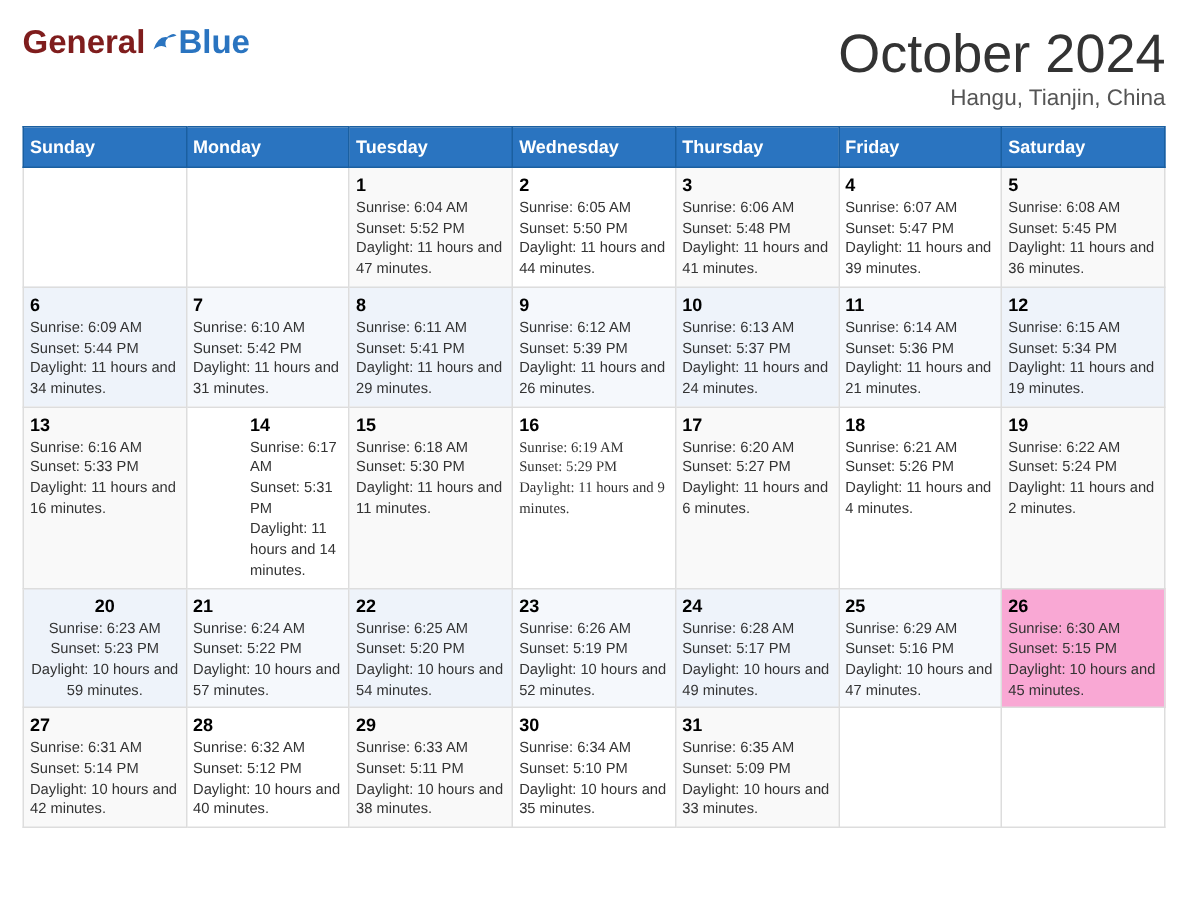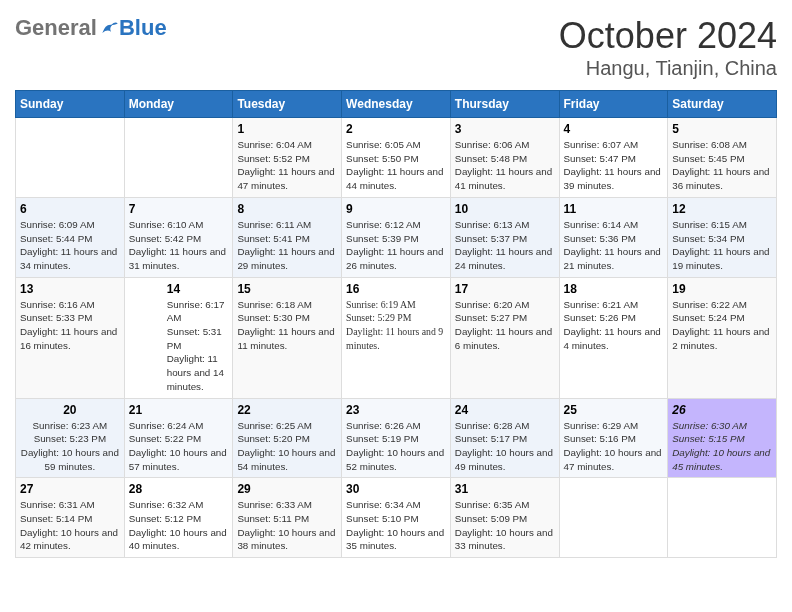--- a/index.html
+++ b/index.html
@@ -21,37 +21,37 @@
       flex-direction: column;
       align-items: flex-start;
     }
     .logo-text {
       display: flex;
       align-items: center;
       font-size: 22px;
       font-weight: bold;
       color: #333;
     }
-    .logo-general { color: #737373; }
+    .logo-general { color: #7f1d1d; }
     .logo-blue { color: #2a74c0; }
     .logo-bird {
       width: 20px;
       height: 20px;
       margin-left: 2px;
     }
     .title-section {
       text-align: right;
     }
     .month-title {
       font-size: 36px;
       font-weight: normal;
       color: #333;
     }
     .location {
-      font-size: 20px;
+      font-size: 15px;
       color: #555;
     }
     .calendar {
       width: 100%;
       border-collapse: collapse;
       font-size: 10.5px;
     }
     .calendar th {
       background-color: #2a74c0;
       color: white;
@@ -284,21 +284,21 @@
           <div class="day-info" style="white-space: pre-line;">Sunrise: 6:28 AM
 Sunset: 5:17 PM
 Daylight: 10 hours and 49 minutes.</div>
         </td>
         <td style="background: rgb(245, 248, 252);">
           <span class="day-number">25</span>
           <div class="day-info" style="white-space: pre-line;">Sunrise: 6:29 AM
 Sunset: 5:16 PM
 Daylight: 10 hours and 47 minutes.</div>
         </td>
-        <td style="background: #c4b5fd; font-style: italic;">
+        <td style="background: #f9a8d4;">
           <span class="day-number">26</span>
           <div class="day-info" style="white-space: pre-line;">Sunrise: 6:30 AM
 Sunset: 5:15 PM
 Daylight: 10 hours and 45 minutes.</div>
         </td>
       </tr>
       <tr>
         <td style="background: rgb(249, 249, 249);">
           <span class="day-number">27</span>
           <div class="day-info" style="white-space: pre-line;">Sunrise: 6:31 AM

